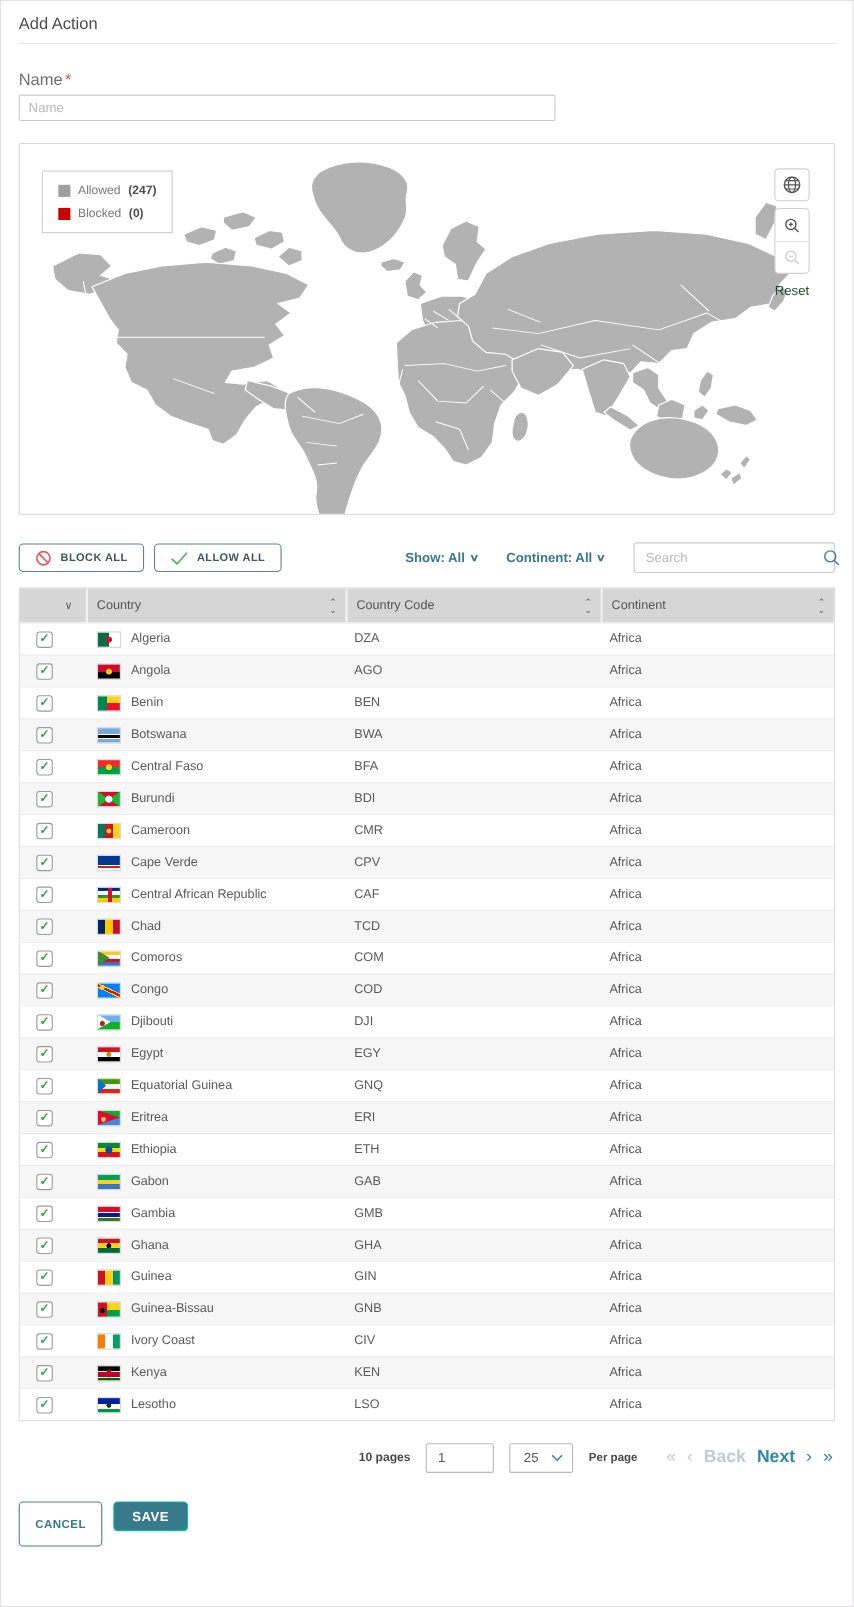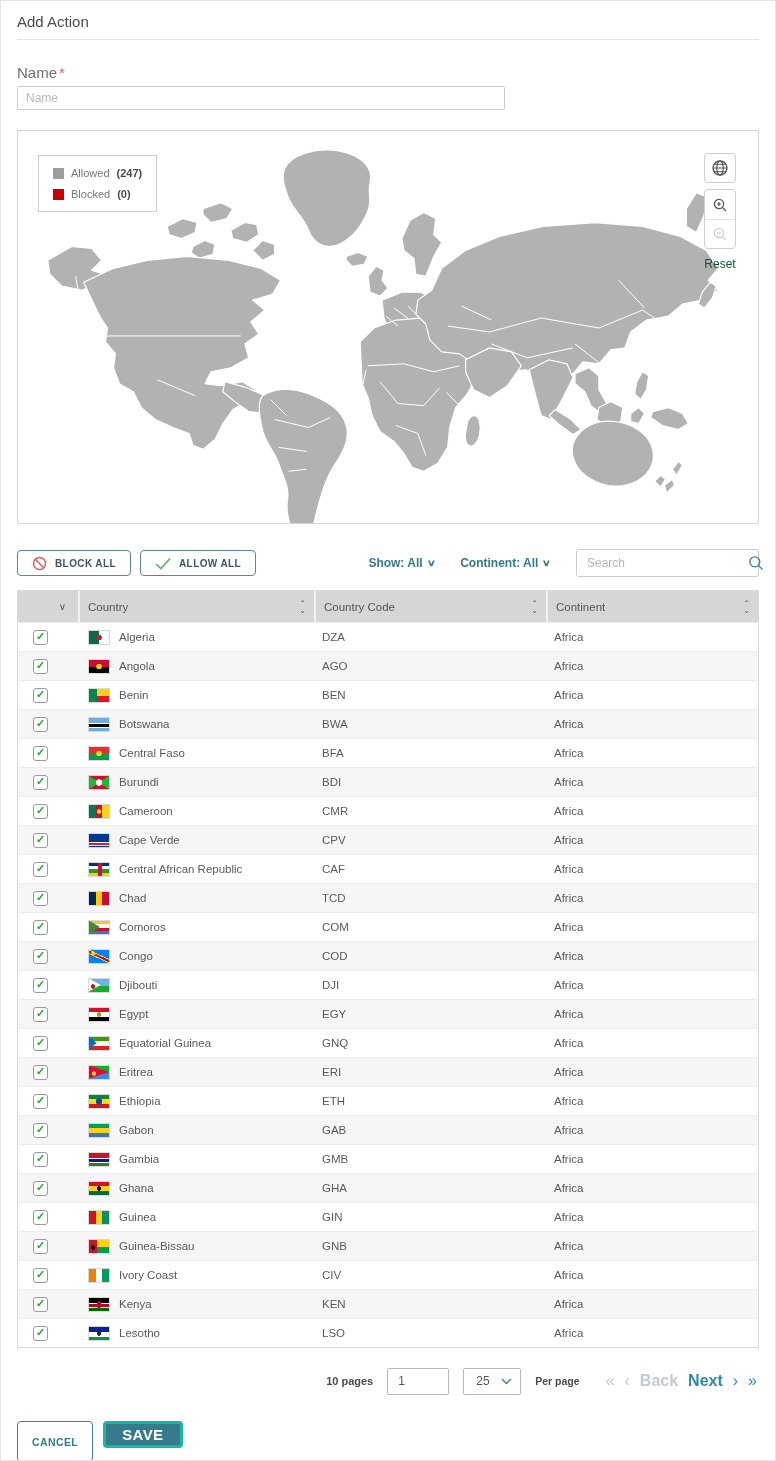--- a/index.html
+++ b/index.html
@@ -18,21 +18,21 @@
   .field { margin-top:24px; }
   .field-label { font-size:15px; color:#6e6e6e; margin-bottom:5px; }
   .req { color:#e05d5d; margin-left:2px; }
   .text-input {
     width:488px; height:24px; border:1px solid #ccc; border-radius:2px;
     padding:0 8px; font-size:12px; color:#555; font-family:inherit; outline:none;
   }
   .text-input::placeholder { color:#b8b8b8; }
 
   
-  .map-box { margin-top:20px; height:394px; border:1px solid #d5d5d5; border-radius:2px; position:relative; background:#fff; }
+  .map-box { margin-top:20px; height:338px; border:1px solid #d5d5d5; border-radius:2px; position:relative; background:#fff; }
   .map-svg { position:absolute; inset:0; width:100%; height:100%; }
   .legend {
     position:absolute; left:20px; top:24px; background:#fff; border:1px solid #ccc;
     padding:11px 14px; display:flex; flex-direction:column; gap:9px; z-index:2;
   }
   .legend-row { display:flex; align-items:center; gap:7px; font-size:11px; color:#777; }
   .swatch { width:11px; height:11px; display:inline-block; }
   .swatch.allowed { background:#9e9e9e; }
   .swatch.blocked { background:#cc0000; }
   .legend-count { color:#4c4c4c; font-weight:bold; }
@@ -135,22 +135,22 @@
   .pager .active { color:#2d8aa8; }
   .pager .txt { font-size:16px; font-weight:bold; }
 
   
   .footer { margin-top:22px; display:flex; gap:10px; }
   .btn-cancel {
     height:41px; padding:0 14px; background:#fff; border:1px solid #45808f; border-radius:4px;
     color:#37798c; font-size:10.5px; font-weight:bold; letter-spacing:.4px; cursor:pointer; font-family:inherit;
   }
   .btn-save {
-    height:27px; padding:0 16px; background:#377a8c; border:3px solid #14b8a6; border-radius:4px;
-    color:#fff; font-size:15px; font-weight:bold; letter-spacing:.4px; cursor:pointer; font-family:inherit;
+    height:27px; padding:0 16px; background:#377a8c; border:1px solid #14b8a6; border-radius:4px;
+    color:#fff; font-size:12px; font-weight:bold; letter-spacing:.4px; cursor:pointer; font-family:inherit;
   }
 </style>
 </head>
 <body>
 
 <div class="page">
 
   <div class="page-title">Add Action</div>
 
   <div class="field">

